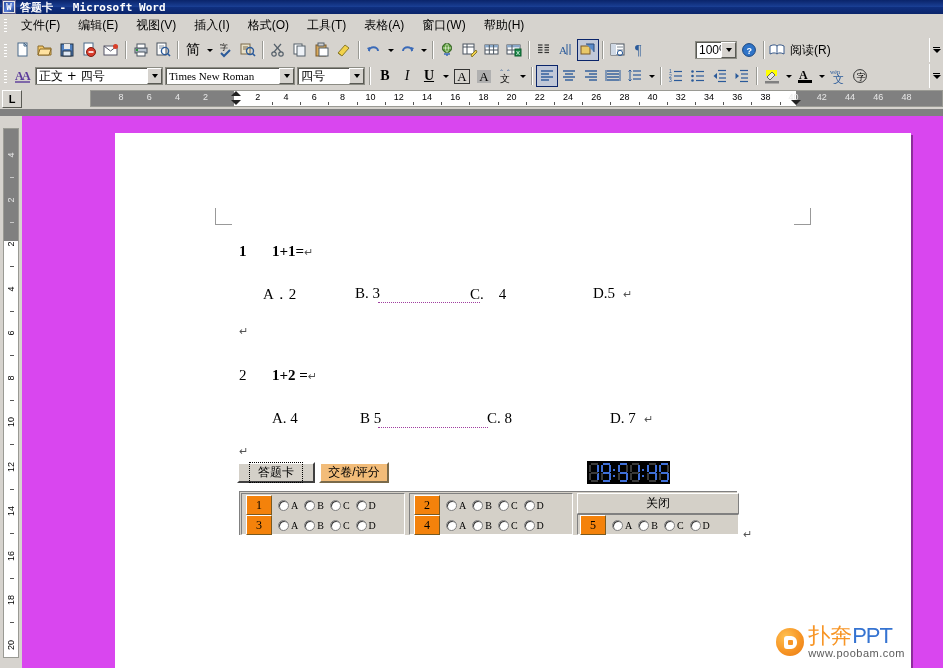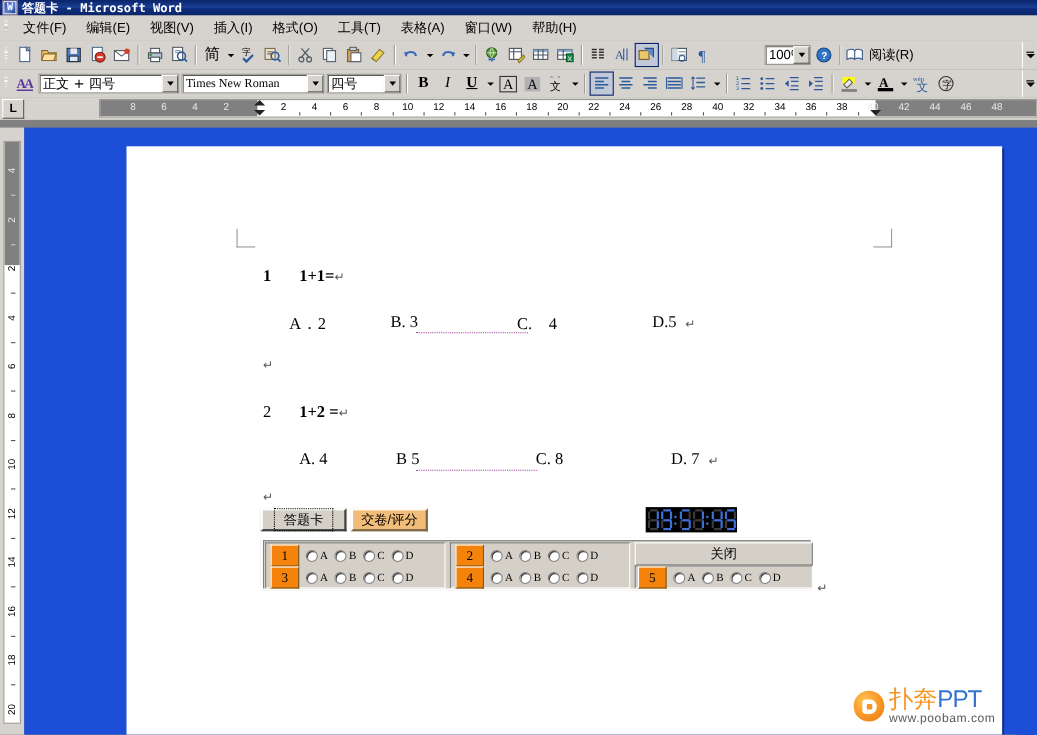--- a/index.html
+++ b/index.html
@@ -145,21 +145,21 @@
   .vruler{
     position:absolute;left:3px;top:12px;width:16px;height:530px;
     background:#fff;border:1px solid #9a9a94;box-sizing:border-box;overflow:hidden;
   }
   .vruler .gray{position:absolute;left:0;right:0;background:#808080;}
   .vruler .num{position:absolute;left:50%;transform:translate(-50%,-50%) rotate(-90deg);
                font-size:9px;font-family:"Liberation Sans",sans-serif;}
   .vruler .tick{position:absolute;left:6px;width:4px;height:1px;background:#555;}
 
   .docarea{
-    position:absolute;left:22px;top:0;right:0;bottom:0;background:#1d4ed8;overflow:hidden;
+    position:absolute;left:22px;top:0;right:0;bottom:0;background:#d946ef;overflow:hidden;
   }
   .page{
     position:absolute;left:93px;top:17px;width:796px;height:536px;
     background:#fff;box-shadow:2px 2px 0 rgba(0,0,0,.35);
   }
   .corner{position:absolute;width:16px;height:16px;}
   .corner.tl{border-left:1px solid #999;border-bottom:1px solid #999;}
   .corner.tr{border-right:1px solid #999;border-bottom:1px solid #999;}
 
   

